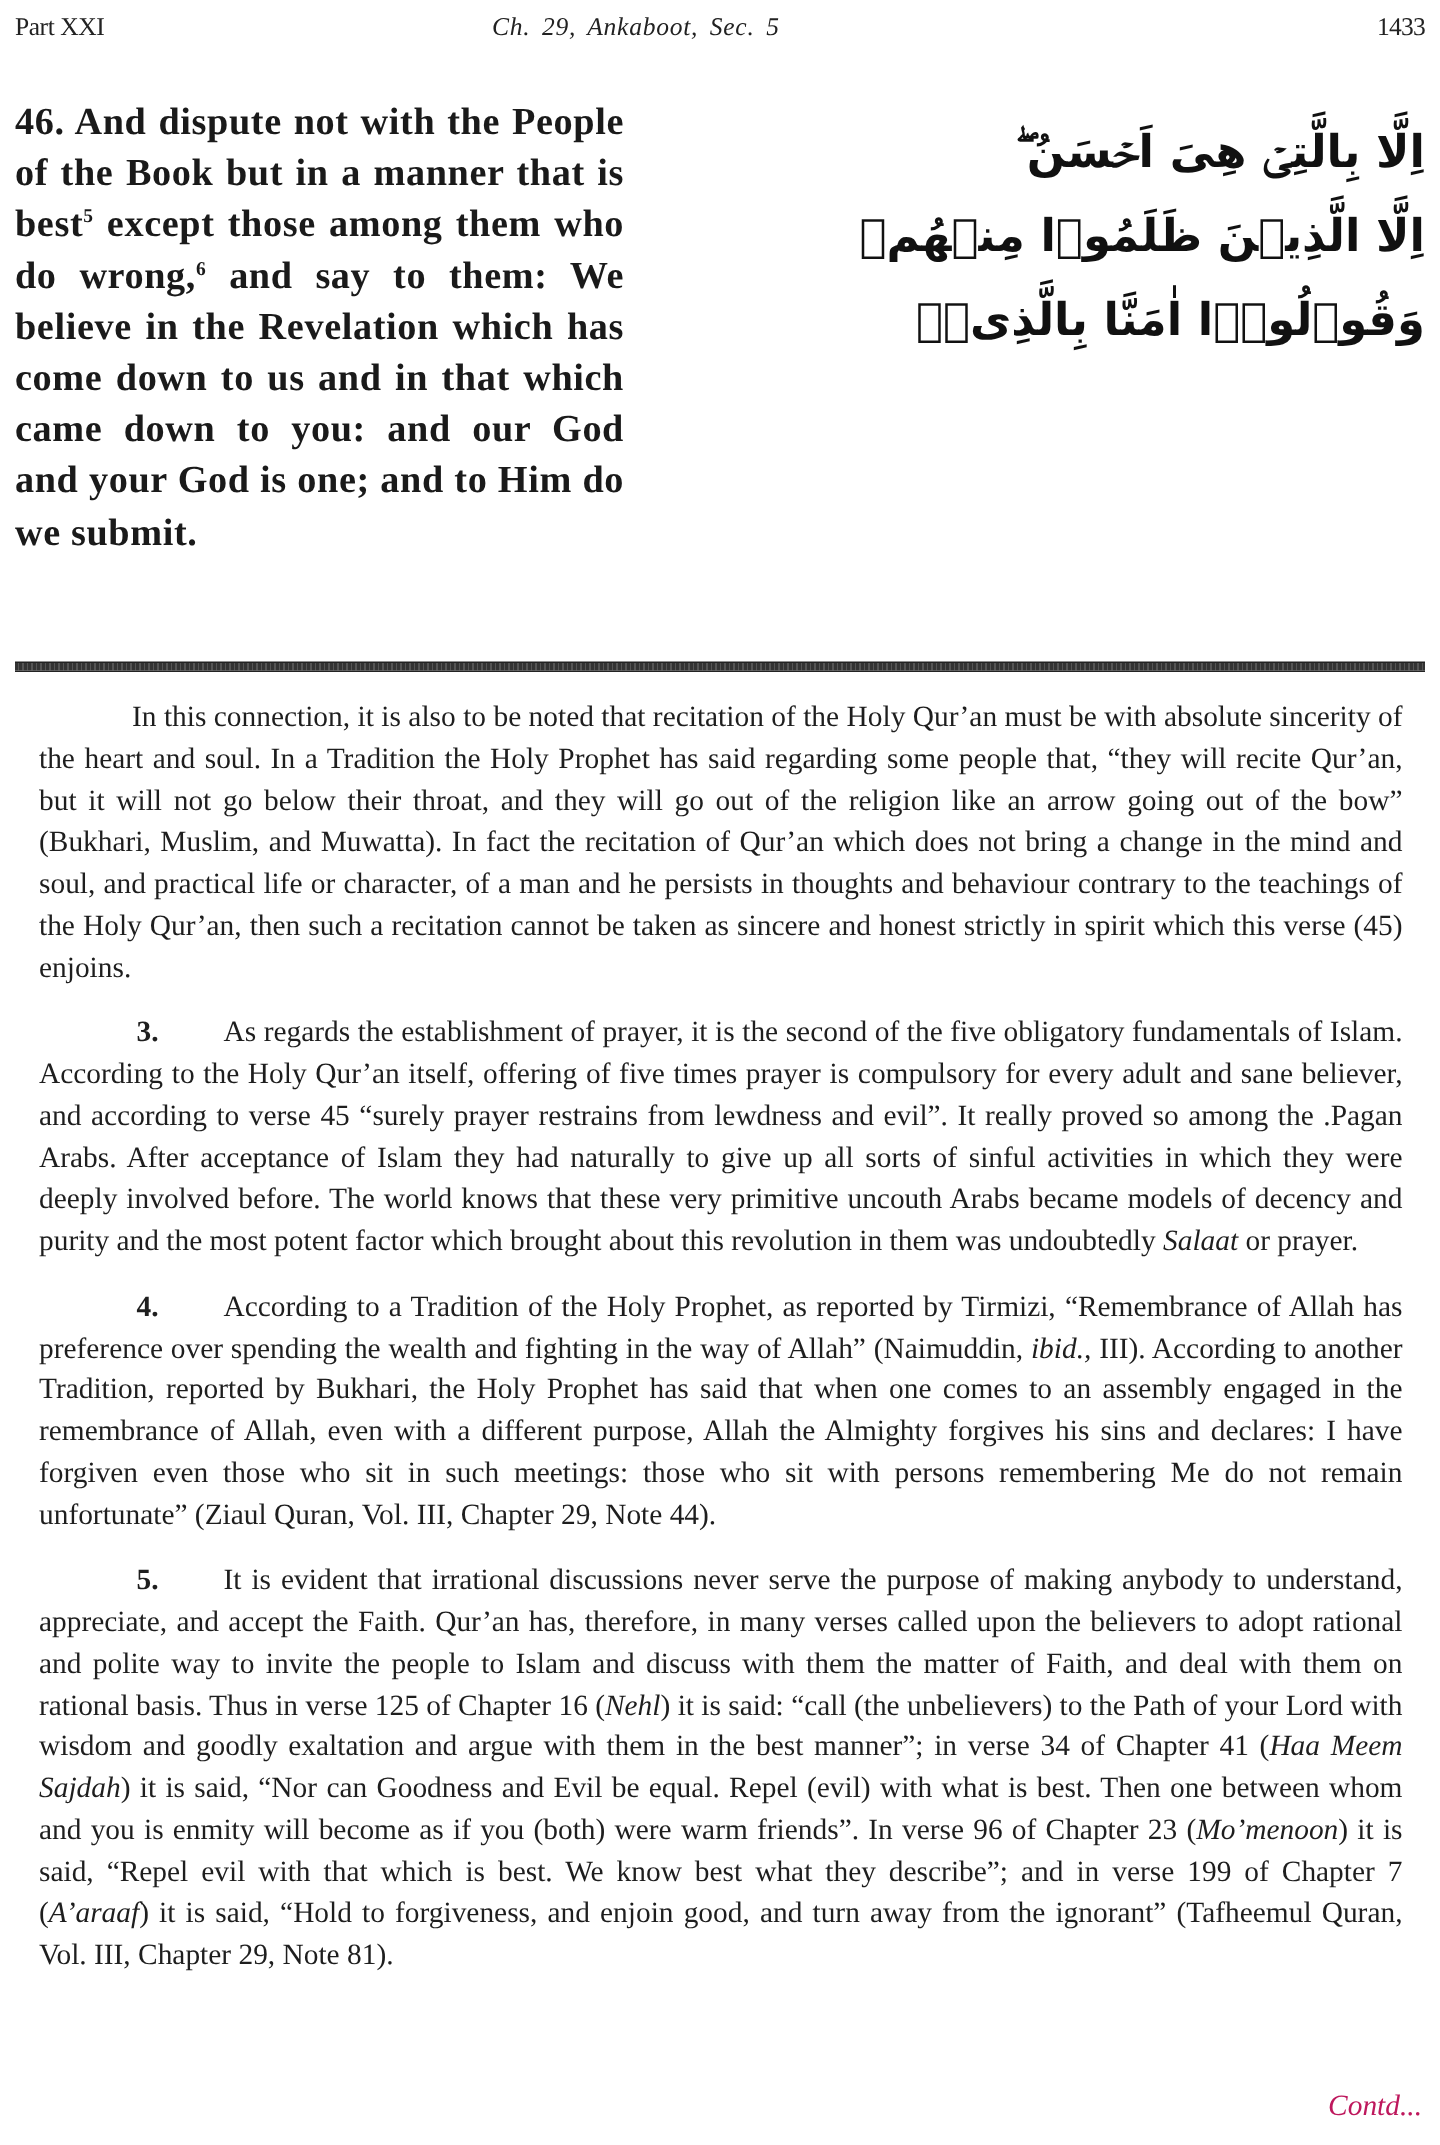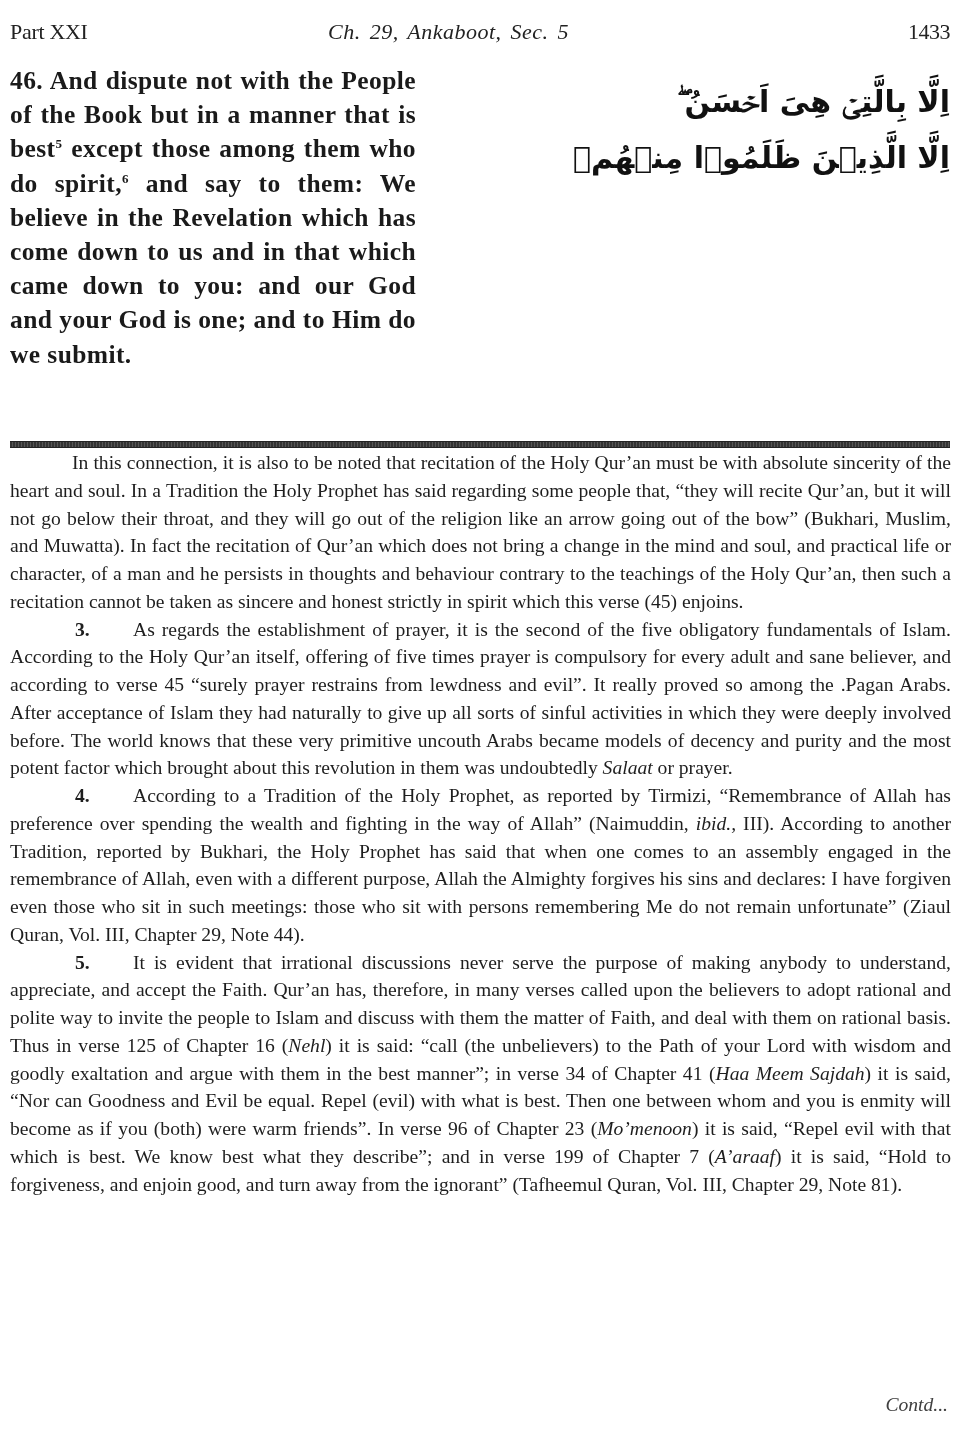--- a/index.html
+++ b/index.html
@@ -10,26 +10,26 @@
     body {
       width: 960px;
       height: 1430px;
       position: relative;
       overflow: hidden;
       color: #1a1a1a;
       font-family: "Liberation Serif", serif;
     }
     .page-header {
       position: absolute;
-      top: 16px;
+      top: 2px;
       left: 10px;
       right: 10px;
       height: 32px;
       font-family: "Liberation Serif", serif;
-      font-size: 22px;
+      font-size: 17px;
       line-height: 32px;
       color: #222;
     }
     .page-header .part {
       position: absolute;
       left: 0;
       top: 0;
       letter-spacing: -0.3px;
     }
     .page-header .chapter {
@@ -108,21 +108,21 @@
       top: 449px;
       left: 10px;
       width: 941px;
       font-family: "Liberation Serif", serif;
       font-size: 19.6px;
       line-height: 27.75px;
       text-align: justify;
       color: #1e1e1e;
     }
     .commentary p {
-      margin: 0;
+      margin: 16px;
       text-indent: 62px;
     }
     .commentary p.numbered {
       text-indent: 65px;
     }
     .note-num {
       font-weight: bold;
       display: inline-block;
       width: 58px;
       text-indent: 0;
@@ -131,39 +131,40 @@
       font-style: italic;
     }
 
     .contd {
       position: absolute;
       top: 1394px;
       right: 12px;
       font-family: "Liberation Serif", serif;
       font-style: italic;
       font-size: 19.6px;
-      color: #404040;
+      color: #be185d;
     }
   </style>
 </head>
 <body>
 
 <header class="page-header">
   <span class="part">Part XXI</span>
   <span class="chapter">Ch. 29, Ankaboot, Sec. 5</span>
   <span class="page-num">1433</span>
 </header>
 
 <section class="verse-block">
-  <p class="verse-english"><span>46.</span> <span>And dispute not with the People of the Book but in a manner that is best</span><sup>5</sup><span> except those among them who do spirit,</span><sup>6</sup><span> and say to them: We believe in the Revelation which has come down to us and in that which came down to you: and our God and your God is one; and to Him do we submit.</span></p>
+  <p class="verse-english"><span>46.</span> <span>And dispute not with the People of the Book but in a manner that is best</span><sup>5</sup><span> except those among them who do wrong,</span><sup>6</sup><span> and say to them: We believe in the Revelation which has come down to us and in that which came down to you: and our God and your God is one; and to Him do we submit.</span></p>
 </section>
 
 <section class="arabic-block" lang="ar">
   <span class="arabic-line">اِلَّا بِالَّتِىۡ هِىَ اَحۡسَنُ ۖ</span>
   <span class="arabic-line">اِلَّا الَّذِيۡنَ ظَلَمُوۡا مِنۡهُمۡ</span>
+  <span class="arabic-line">وَقُوۡلُوۡۤا اٰمَنَّا بِالَّذِىۡۤ</span>
 </section>
 
 <div class="divider"></div>
 
 <section class="commentary">
   <p><span>In this connection, it is also to be noted that recitation of the Holy Qur’an must be with absolute sincerity of the heart and soul. In a Tradition the Holy Prophet has said regarding some people that, “they will recite Qur’an, but it will not go below their throat, and they will go out of the religion like an arrow going out of the bow” (Bukhari, Muslim, and Muwatta). In fact the recitation of Qur’an which does not bring a change in the mind and soul, and practical life or character, of a man and he persists in thoughts and behaviour contrary to the teachings of the Holy Qur’an, then such a recitation cannot be taken as sincere and honest strictly in spirit which this verse (45) enjoins.</span></p>
 
   <p class="numbered"><span class="note-num">3.</span><span>As regards the establishment of prayer, it is the second of the five obligatory fundamentals of Islam. According to the Holy Qur’an itself, offering of five times prayer is compulsory for every adult and sane believer, and according to verse 45 “surely prayer restrains from lewdness and evil”. It really proved so among the .Pagan Arabs. After acceptance of Islam they had naturally to give up all sorts of sinful activities in which they were deeply involved before. The world knows that these very primitive uncouth Arabs became models of decency and purity and the most potent factor which brought about this revolution in them was undoubtedly </span><i>Salaat</i><span> or prayer.</span></p>
 
   <p class="numbered"><span class="note-num">4.</span><span>According to a Tradition of the Holy Prophet, as reported by Tirmizi, “Remembrance of Allah has preference over spending the wealth and fighting in the way of Allah” (Naimuddin, </span><i>ibid.,</i><span> III). According to another Tradition, reported by Bukhari, the Holy Prophet has said that when one comes to an assembly engaged in the remembrance of Allah, even with a different purpose, Allah the Almighty forgives his sins and declares: I have forgiven even those who sit in such meetings: those who sit with persons remembering Me do not remain unfortunate” (Ziaul Quran, Vol. III, Chapter 29, Note 44).</span></p>

